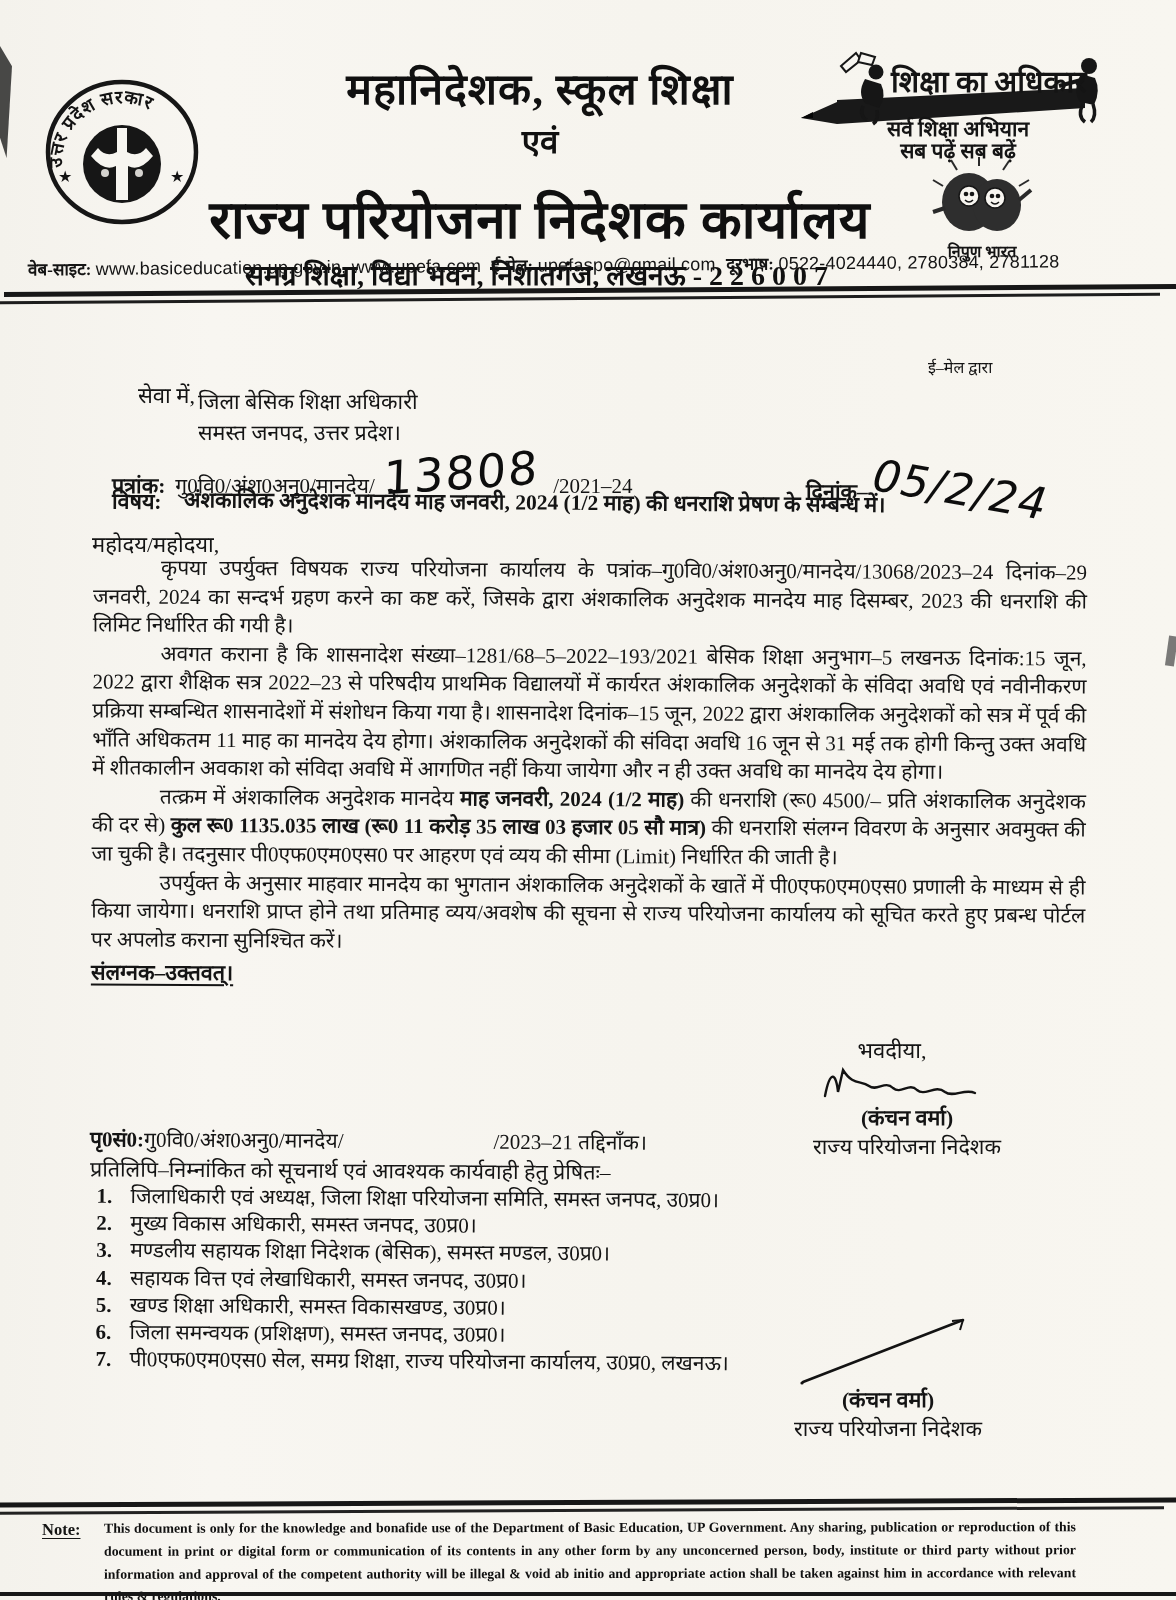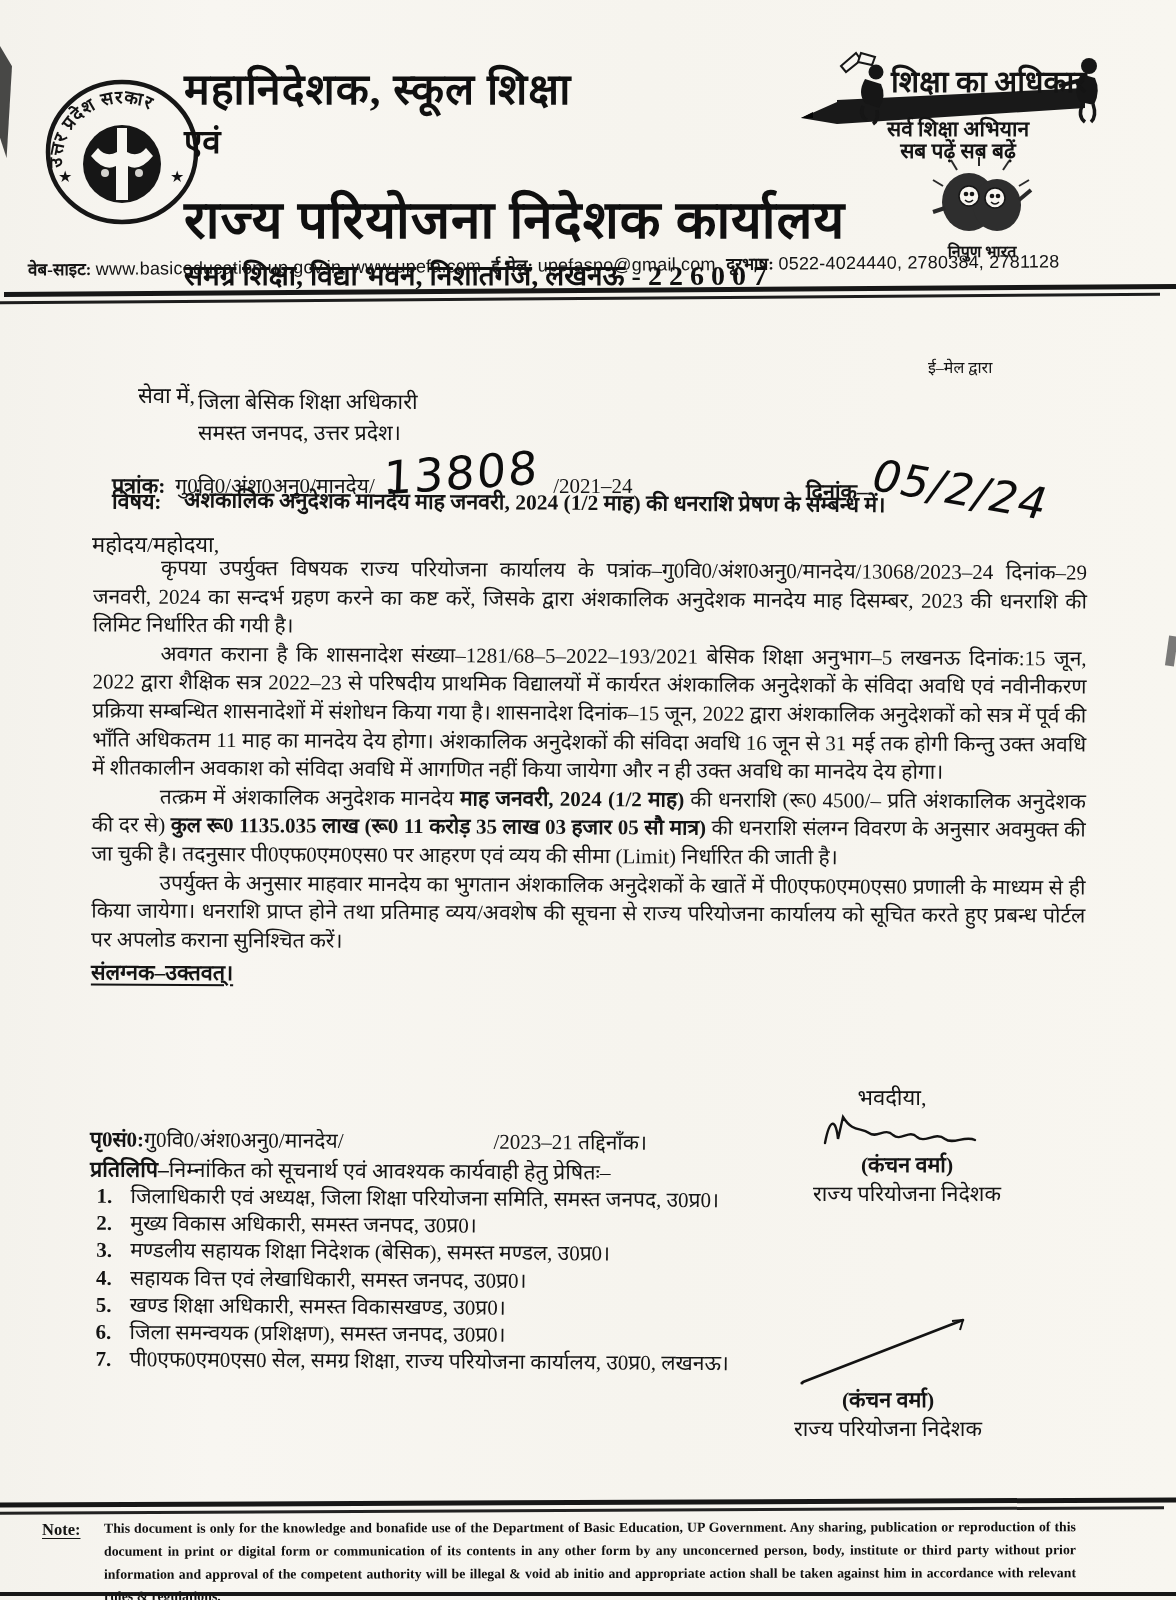--- a/index.html
+++ b/index.html
@@ -9,21 +9,21 @@
     background:
       linear-gradient(90deg, #f4f2ec 0%, #f8f6f1 18%, #f6f4ee 55%, #f8f6f0 100%);
     color:#141414; overflow:hidden;
     font-family:"Liberation Serif","DejaVu Sans",serif;
   }
   .dev { font-family:"Liberation Serif","DejaVu Sans",serif; }
   .lat { font-family:"Liberation Sans","DejaVu Sans",sans-serif; }
 
   
   .seal { position:absolute; left:42px; top:76px; width:160px; height:152px; }
-  .org-block { position:absolute; left:184px; top:58px; width:744px; text-align:left; color:#101010; }
+  .org-block { position:absolute; left:168px; top:58px; width:744px; text-align:center; color:#101010; }
   .org-l1 { font-size:43px; font-weight:700; letter-spacing:1px; }
   .org-l2 { font-size:33px; font-weight:700; margin-top:1px; }
   .org-l3 { font-size:53px; font-weight:700; margin-top:18px; letter-spacing:1px; }
   .org-l4 { font-size:28px; font-weight:700; margin-top:1px; white-space:nowrap; }
   .org-l4 .pin { letter-spacing:7px; }
 
   .rte-block { position:absolute; left:793px; top:44px; width:315px; height:122px; }
   .rte-svg { position:absolute; left:0; top:0; }
   .rte-label { position:absolute; left:98px; top:16px; font-size:30px; font-weight:700; white-space:nowrap; }
   .ssa { position:absolute; left:30px; top:74px; width:270px; text-align:center; font-weight:700; font-size:21px; line-height:22px; }
@@ -59,34 +59,34 @@
 
   
   .body-paras { position:absolute; left:92px; top:556px; width:994px; transform:rotate(0.3deg); }
   .body-paras p { font-size:21px; line-height:28.6px; text-align:justify; text-indent:68px; color:#151515; }
   .body-paras b { font-weight:700; }
   .enclosure { display:inline-block; margin-top:3px; font-size:21.5px; font-weight:700;
                text-decoration:underline; text-underline-offset:4px; }
 
   
   .sig1 { position:absolute; left:772px; top:1034px; width:270px; text-align:center; }
-  .sig1 .closing { font-size:22px; padding-right:30px;margin-top:47px; }
+  .sig1 .closing { font-size:22px; padding-right:30px; }
   .sig1 .squiggle { margin:-2px 0 -6px 0; }
   .sig-name { font-size:21.5px; font-weight:700; }
   .sig-desig { font-size:21.5px; }
 
   .sig2 { position:absolute; left:728px; top:1306px; width:320px; text-align:center; }
   .sig2 .stroke-svg { margin-bottom:-8px; }
 
   
   .ccref { position:absolute; left:90px; top:1126px; font-size:21px; white-space:nowrap; transform:rotate(0.35deg); }
   .ccref .lbl { font-weight:700; }
   .ccref .gap { display:inline-block; width:150px; }
   .cchead { position:absolute; left:90px; top:1155px; font-size:21.5px; transform:rotate(0.35deg); }
-  .cchead .lbl { font-weight:700; }
+  .cchead .lbl { font-weight:400; }
   .cclist { position:absolute; left:96px; top:1186px; width:900px; transform:rotate(0.4deg); }
   .ccitem { display:flex; font-size:21px; line-height:27.2px; }
   .ccitem .num { font-weight:700; width:34px; flex:0 0 auto; }
 
   
   .nb-line1 { position:absolute; left:0; top:1500px; width:1176px; height:5px; background:#171717; transform:rotate(-0.25deg); }
   .nb-line2 { position:absolute; left:0; top:1509px; width:1164px; height:2.5px; background:#222; transform:rotate(-0.28deg); }
   .nb-line3 { position:absolute; left:0; top:1592px; width:1176px; height:4px; background:#171717; }
   .note-label { position:absolute; left:42px; top:1520px; font-size:16.5px; font-weight:700;
                 font-family:"Liberation Serif",serif; text-decoration:underline; text-underline-offset:3px; }

